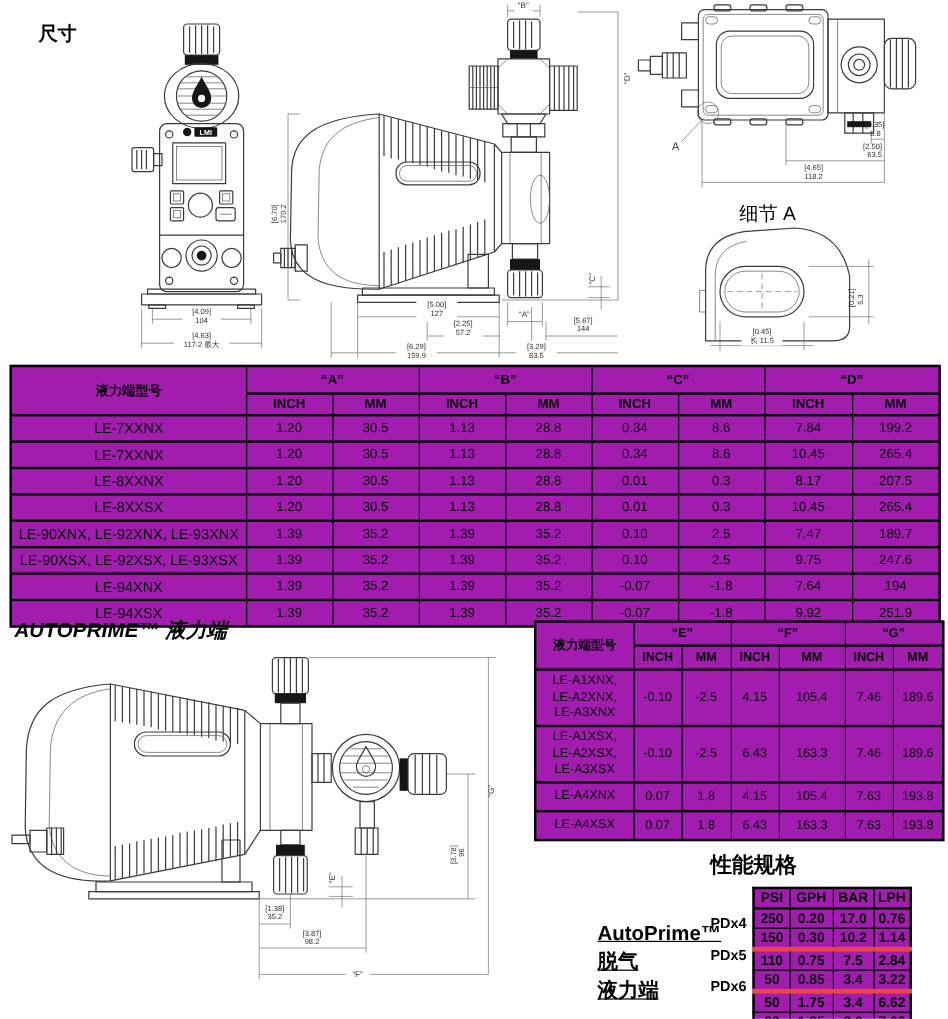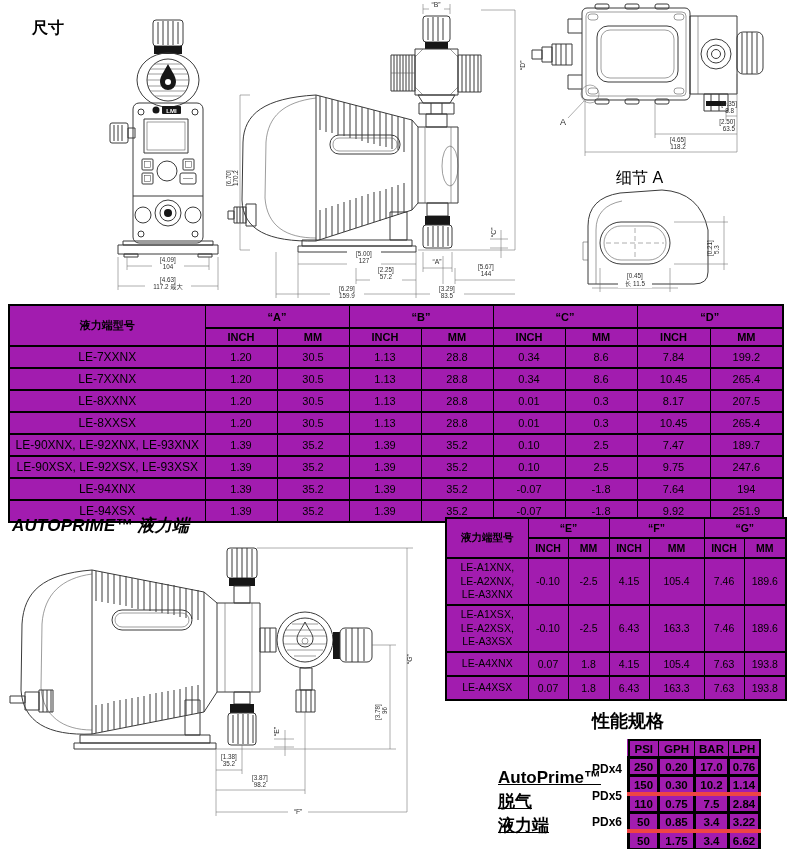--- a/index.html
+++ b/index.html
@@ -32,21 +32,21 @@
 
   #apTable{left:445px;top:517px;width:340px;font-size:10.5px;border:2px solid #000;}
   #apTable th,#apTable td{border-left:1px solid #000;border-right:1px solid #000;
       border-top:2px solid #000;border-bottom:2px solid #000;}
   #apTable th{font-weight:bold;height:18px;}
   #apTable td{height:18px;}
   #apTable td.model{white-space:pre-line;line-height:1.3;padding:2px 1px;font-size:10.5px;}
 
   #perfTable{left:627px;top:739px;width:131px;font-size:11.5px;border:2px solid #000;}
   #perfTable th{font-weight:bold;height:15px;border:1px solid #000;border-bottom:2px solid #000;}
-  #perfTable td{font-weight:bold;height:15px;line-height:14px;border:3px solid #000000;}
+  #perfTable td{font-weight:bold;height:15px;line-height:14px;border:1px solid #000000;}
   #perfTable tr.gtop td{border-top:4px solid #ef4444;}
 
   #hDim{left:32px;top:18px;font-size:16px;}
   #hAuto{left:12px;top:514px;font-size:17px;letter-spacing:.2px;font-style:italic;}
   #hPerf{left:592px;top:709px;font-size:18px;}
   #detCap{left:616px;top:168px;font-size:16px;}
   #apSide{left:498px;top:766px;font-size:17px;font-weight:bold;line-height:24px;text-decoration:underline;}
   .pdx{left:592px;font-size:12px;font-weight:bold;position:absolute;}
 </style>
 </head>

